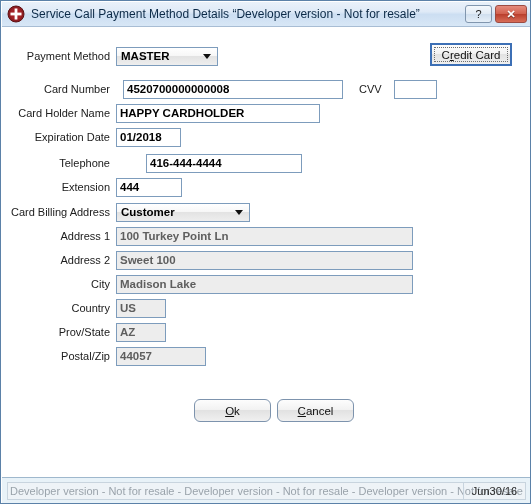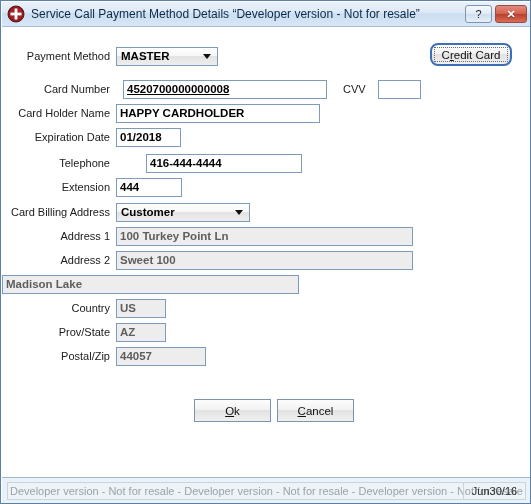--- a/index.html
+++ b/index.html
@@ -164,34 +164,34 @@
     border-left: 4px solid transparent;
     border-right: 4px solid transparent;
     border-top: 5px solid #101010;
   }
 
   
   .pbtn {
     box-sizing: border-box;
     height: 23px;
     border: 1px solid #7d93ad;
-    border-radius: 0;
+    border-radius: 6px;
     background: linear-gradient(to bottom, #fdfdfd 0%, #f2f2f2 46%, #e2e2e2 50%, #f0f0f0 100%);
     font-family: "Liberation Sans", sans-serif;
     font-size: 11.5px;
     color: #101010;
     display: flex;
     align-items: center;
     justify-content: center;
     cursor: default;
     position: relative;
   }
   .pbtn.focus {
     border: 2px solid #3c6fb5;
-    border-radius: 8px;
+    border-radius: 0;
   }
   .pbtn.focus .focusring {
     position: absolute;
     left: 2px; right: 2px; top: 2px; bottom: 2px;
     border: 1px dotted #6e6e6e;
   }
   .u { text-decoration: underline; }
 
   
   #statusbar {
@@ -270,21 +270,21 @@
     <div class="row" style="top:19px;">
       <div class="lbl">Payment Method</div>
       <div class="combo" style="width:102px;">
         <span class="cb-text">MASTER</span>
         <span class="cb-arrow"></span>
       </div>
     </div>
 
     <div class="row" style="top:52px;gap:7px;">
       <div class="lbl">Card Number</div>
-      <input class="tin" style="width: 204px; text-decoration: underline;" type="text" value="4520700000000008">
+      <input class="tin" style="width: 220px;" type="text" value="4520700000000008">
       <span class="lbl" style="width:auto;padding-left:9px;padding-right:5px;">CVV</span>
       <input class="tin" style="width: 43px;" type="text" value="">
     </div>
 
     <div class="row" style="top:76px;">
       <div class="lbl">Card Holder Name</div>
       <input class="tin" style="width: 204px;" type="text" value="HAPPY CARDHOLDER">
     </div>
 
     <div class="row" style="top:100px;">
@@ -314,20 +314,21 @@
       <div class="lbl">Address 1</div>
       <input class="tin ro" style="width: 297px;" type="text" readonly="" value="100 Turkey Point Ln">
     </div>
 
     <div class="row" style="top:223px;">
       <div class="lbl">Address 2</div>
       <input class="tin ro" style="width: 297px;" type="text" readonly="" value="Sweet 100">
     </div>
 
     <div class="row" style="top:247px;">
+      <div class="lbl">City</div>
       <input class="tin ro" style="width: 297px;" type="text" readonly="" value="Madison Lake">
     </div>
 
     <div class="row" style="top:271px;">
       <div class="lbl">Country</div>
       <input class="tin ro" style="width: 50px;" type="text" readonly="" value="US">
     </div>
 
     <div class="row" style="top:295px;">
       <div class="lbl">Prov/State</div>

